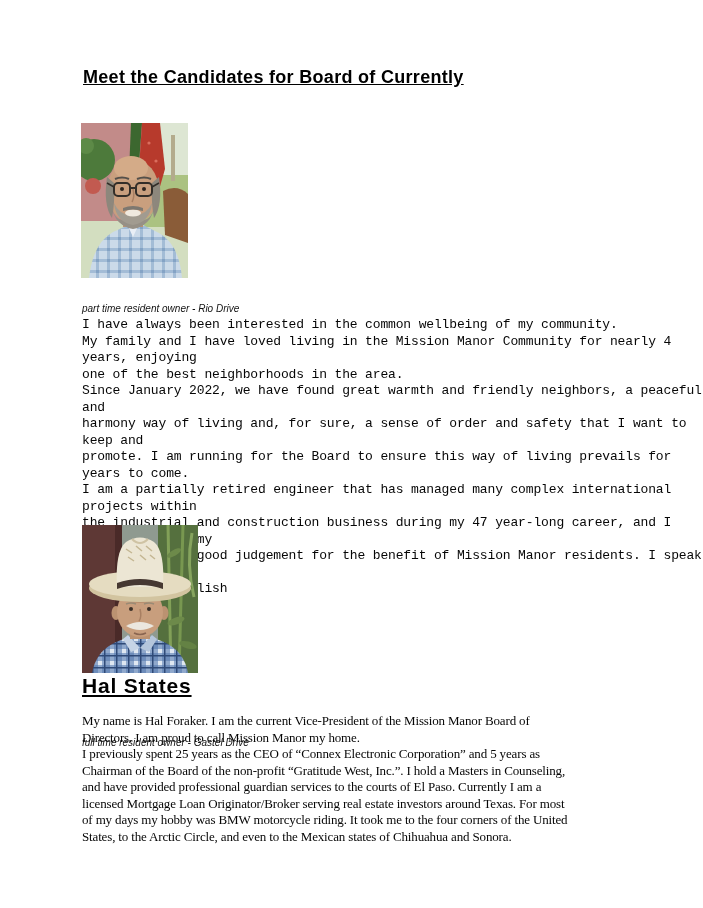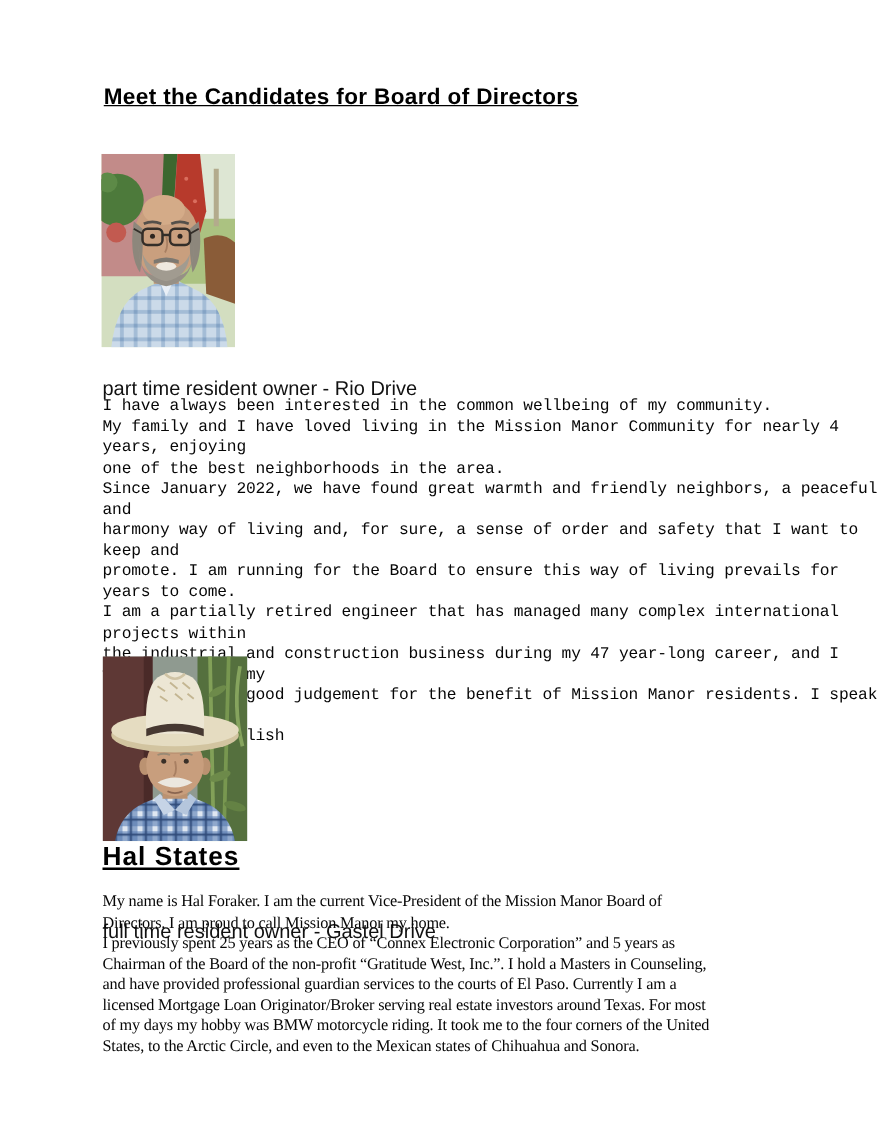--- a/index.html
+++ b/index.html
@@ -36,21 +36,22 @@
     font-size: 21px;
     font-weight: bold;
     letter-spacing: 0.8px;
     white-space: nowrap;
   }
   .cand-name-1 { top: 279px; }
   .cand-name-2 { top: 674px; text-decoration: underline; }
   .cand-role {
     position: absolute;
     left: 82px;
-    font-size: 16px;
+    font-size: 10px;
+    font-style: italic;
     color: #111111;
     white-space: nowrap;
   }
   .cand-role-1 { top: 303px; }
   .cand-role-2 { top: 714px; margin-top: 23px; }
   .cand-bio {
     position: absolute;
     left: 82px;
     width: 621px;
     font-size: 13px;
@@ -60,21 +61,21 @@
     color: #060606;
   }
   .cand-bio-1 { top: 317px; font-family: Liberation Mono, monospace; }
   .cand-bio-2 { top: 713px; font-family: Liberation Serif, serif; }
 </style>
 </head>
 <body>
 
 <div class="page">
 
-  <h1 class="doc-title">Meet the Candidates for Board of Directors</h1>
+  <h1 class="doc-title">Meet the Candidates for Board of Currently</h1>
 
   <div class="photo photo-1">
     <svg viewBox="0 0 107 155" width="107" height="155" xmlns="http://www.w3.org/2000/svg">
       <defs>
         <pattern id="plaid1" width="11" height="11" patternUnits="userSpaceOnUse">
           <rect width="11" height="11" fill="#cbdae9"></rect>
           <rect x="0" y="4" width="11" height="3" fill="#a3bcd6"></rect>
           <rect x="4" y="0" width="3" height="11" fill="#a3bcd6"></rect>
           <rect x="4" y="4" width="3" height="3" fill="#84a3c5"></rect>
         </pattern>

